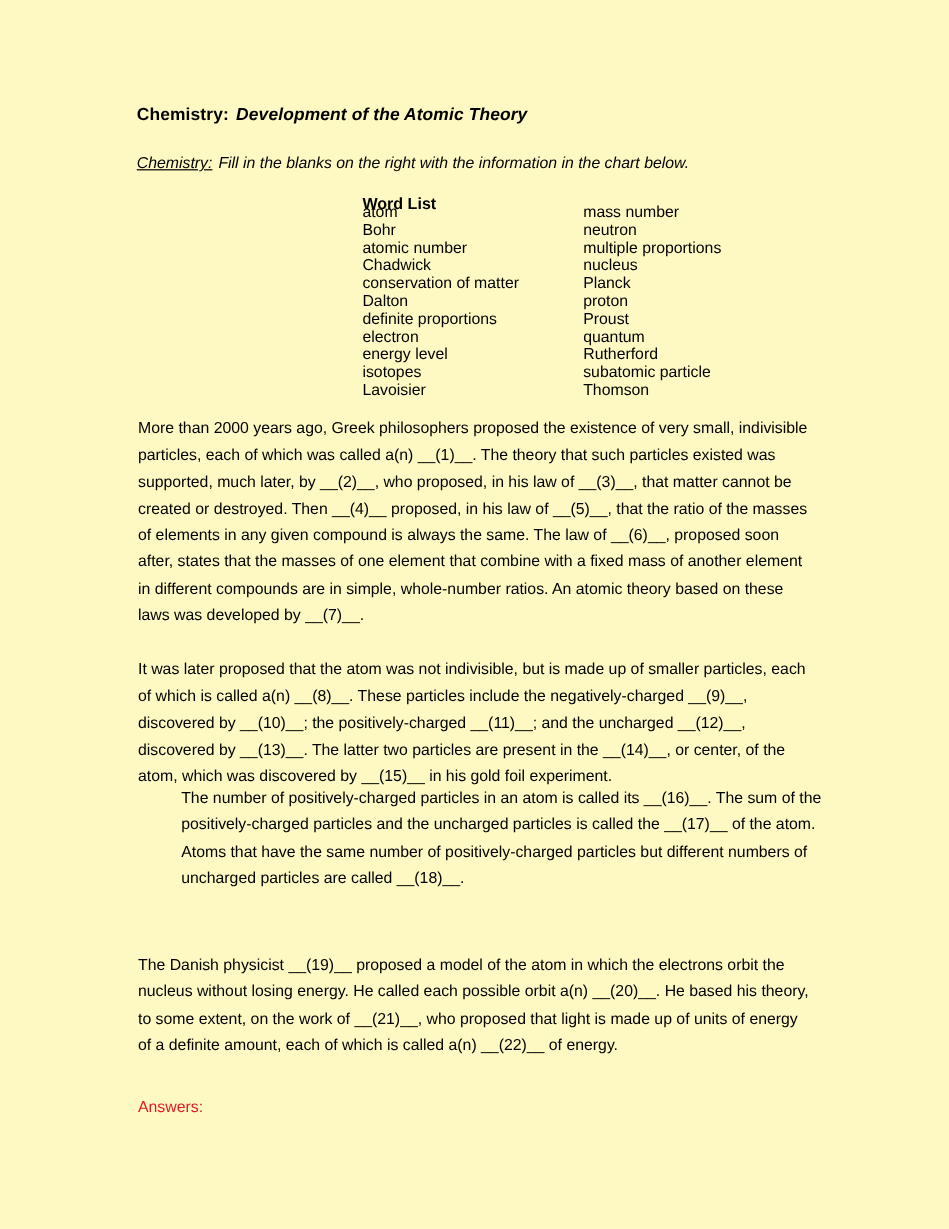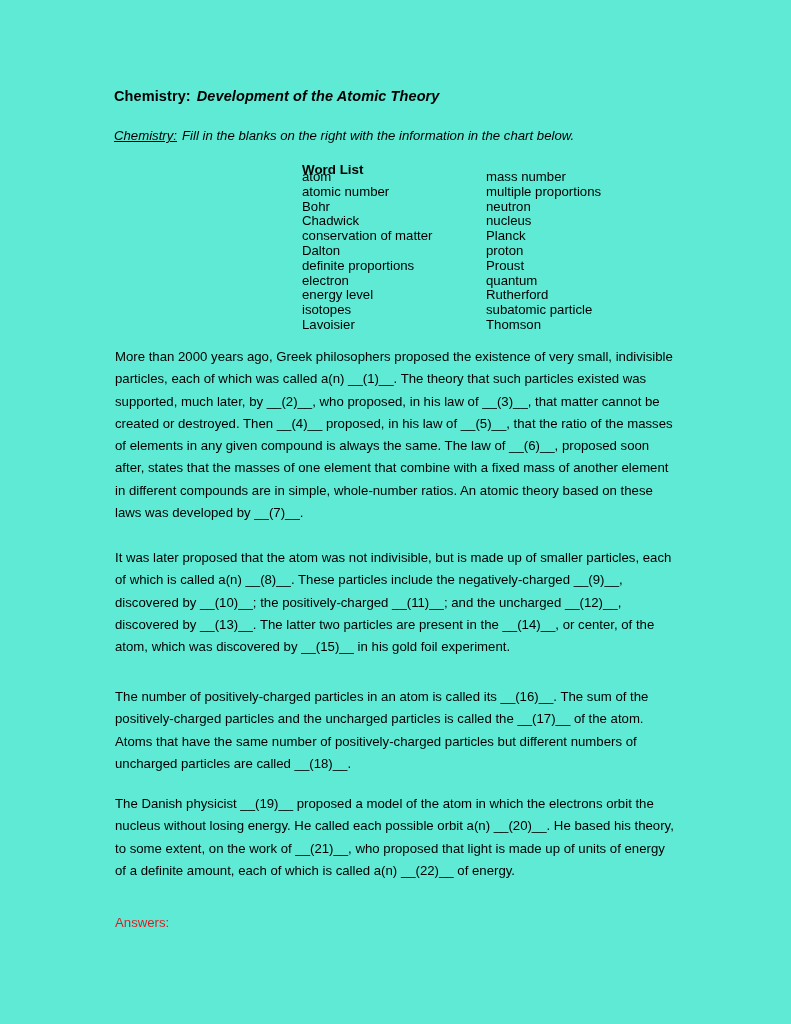--- a/index.html
+++ b/index.html
@@ -14,21 +14,21 @@
     overflow: hidden;
     font-family: "Liberation Sans", sans-serif;
     color: #000000;
     -webkit-font-smoothing: antialiased;
   }
 
   .page {
     position: relative;
     width: 791px;
     height: 1024px;
-    background: #5eead4;
+    background: #fef9c3;
   }
 
   
   .doc-title {
     position: absolute;
     left: 114px;
     top: 88px;
     font-size: 14.5px;
     font-weight: bold;
     letter-spacing: 0.1px;
@@ -135,28 +135,28 @@
   </div>
 
   <div class="wordlist-heading">Word List</div>
 
   <div class="wordlist" id="wordlist">
       <div class="wl-row">
         <span class="wl-col-left">atom</span>
         <span class="wl-col-right">mass number</span>
       </div>
       <div class="wl-row">
+        <span class="wl-col-left">Bohr</span>
+        <span class="wl-col-right">neutron</span>
+      </div>
+      <div class="wl-row">
         <span class="wl-col-left">atomic number</span>
         <span class="wl-col-right">multiple proportions</span>
       </div>
       <div class="wl-row">
-        <span class="wl-col-left">Bohr</span>
-        <span class="wl-col-right">neutron</span>
-      </div>
-      <div class="wl-row">
         <span class="wl-col-left">Chadwick</span>
         <span class="wl-col-right">nucleus</span>
       </div>
       <div class="wl-row">
         <span class="wl-col-left">conservation of matter</span>
         <span class="wl-col-right">Planck</span>
       </div>
       <div class="wl-row">
         <span class="wl-col-left">Dalton</span>
         <span class="wl-col-right">proton</span>
@@ -184,21 +184,21 @@
     </div>
 
   <div class="body-block" style="top: 346px;">
     <p class="para">More than 2000 years ago, Greek philosophers proposed the existence of very small, indivisible particles, each of which was called a(n) __(1)__.  The theory that such particles existed was supported, much later, by __(2)__, who proposed, in his law of __(3)__, that matter cannot be created or destroyed.  Then __(4)__ proposed, in his law of __(5)__, that the ratio of the masses of elements in any given compound is always the same.  The law of __(6)__, proposed soon after, states that the masses of one element that combine with a fixed mass of another element in different compounds are in simple, whole-number ratios.  An atomic theory based on these laws was developed by __(7)__.</p>
   </div>
 
   <div class="body-block" style="top: 547px;">
     <p class="para">It was later proposed that the atom was not indivisible, but is made up of smaller particles, each of which is called a(n) __(8)__.  These particles include the negatively-charged __(9)__, discovered by __(10)__; the positively-charged __(11)__; and the uncharged __(12)__, discovered by __(13)__.  The latter two particles are present in the __(14)__, or center, of the atom, which was discovered by __(15)__ in his gold foil experiment.</p>
   </div>
 
-  <div class="body-block" style="top: 686px;">
+  <div class="body-block" style="top: 654px; margin-left: 36px;">
     <p class="para">The number of positively-charged particles in an atom is called its __(16)__.  The sum of the positively-charged particles and the uncharged particles is called the __(17)__ of the atom.  Atoms that have the same number of positively-charged particles but different numbers of uncharged particles are called __(18)__.</p>
   </div>
 
   <div class="body-block" style="top: 793px;">
     <p class="para tight">The Danish physicist __(19)__ proposed a model of the atom in which the electrons orbit the nucleus without losing energy.  He called each possible orbit a(n) __(20)__.  He based his theory, to some extent, on the work of __(21)__, who proposed that light is made up of units of energy of a definite amount, each of which is called a(n) __(22)__ of energy.</p>
   </div>
 
   <div class="answers" style="color: rgb(224, 27, 34);">Answers:</div>
 
 </div>

